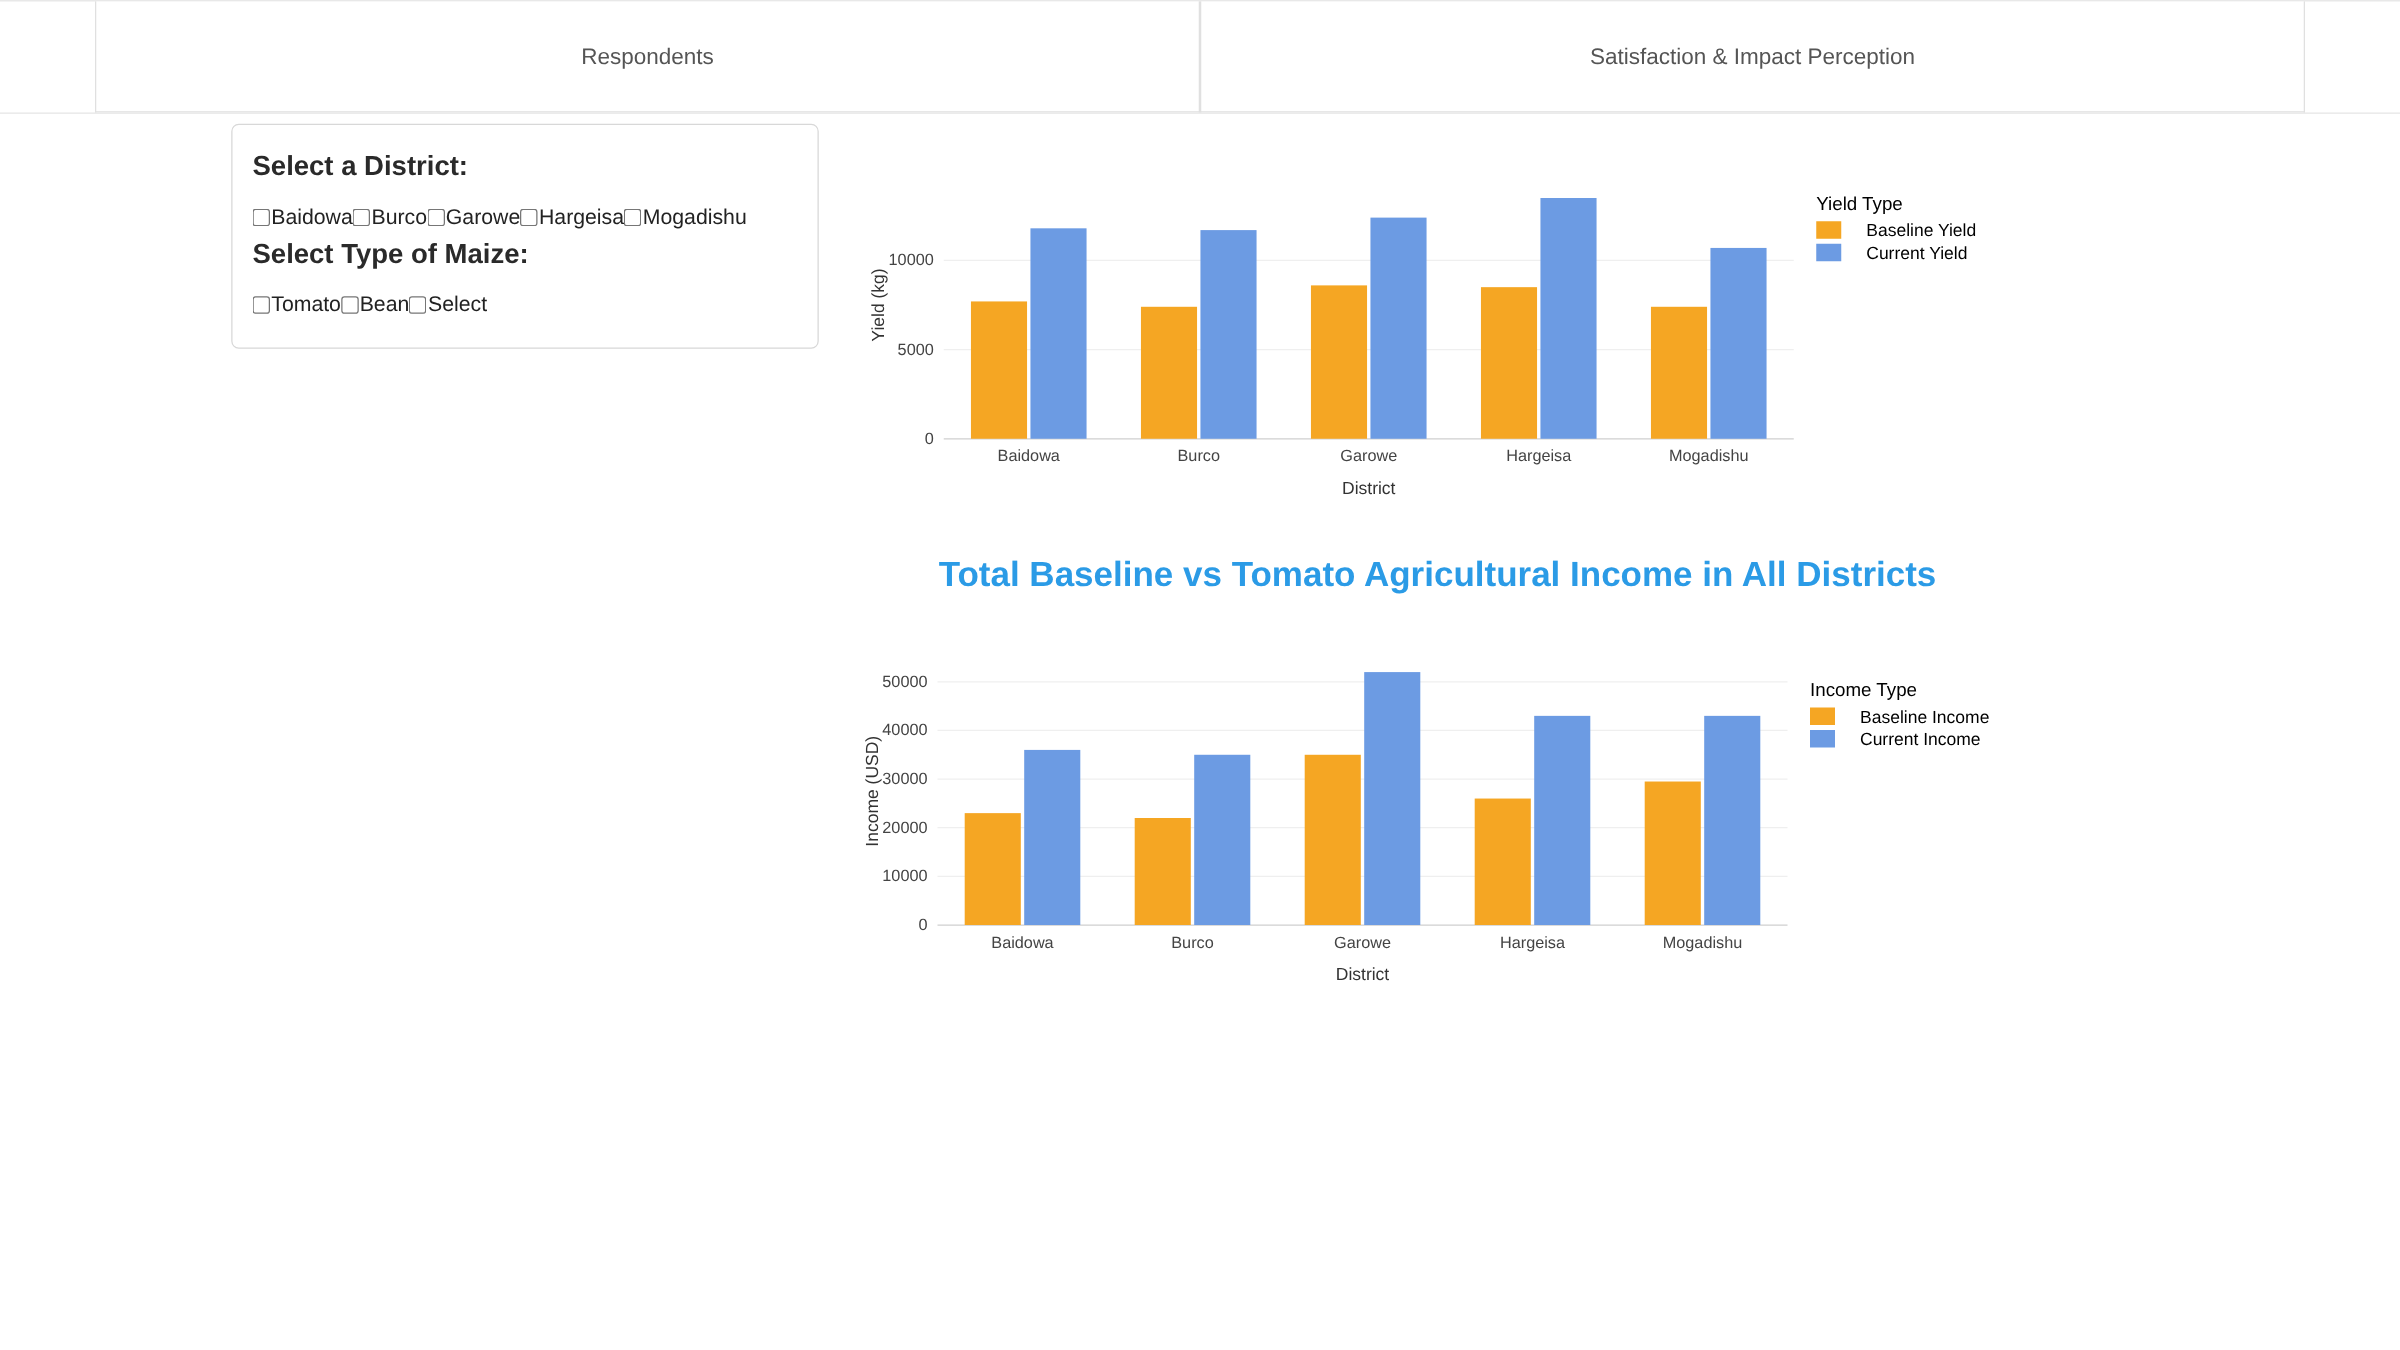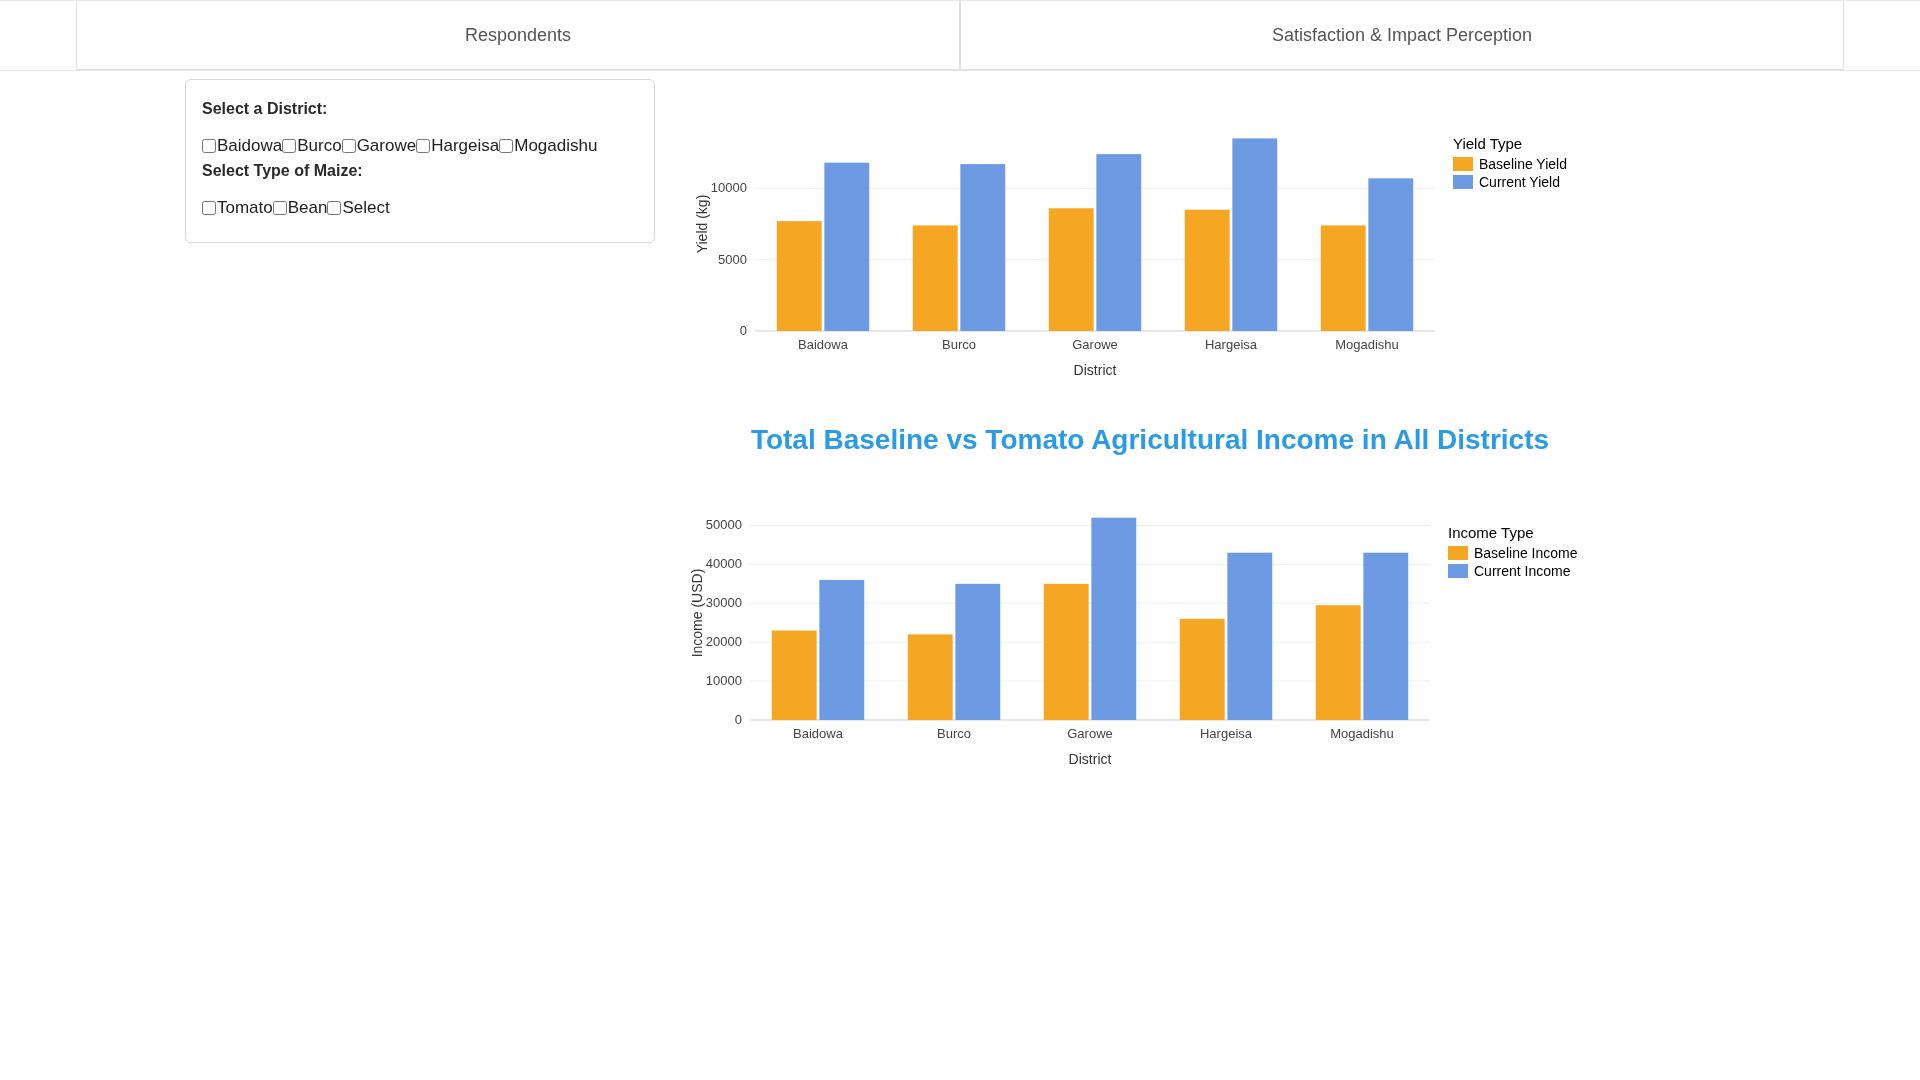--- a/index.html
+++ b/index.html
@@ -14,21 +14,21 @@
     width: 1920px;
     margin: 0 auto;
     padding: 0 0 40px 0;
   }
   
   .tabs {
     display: flex;
     border-top: 1px solid #e0e0e0;
     border-bottom: 1px solid #e5e5e5;
     padding: 0 76px;
-    height: 71px;
+    height: 91px;
     align-items: stretch;
     text-align: right;
   }
   .tab {
     flex: 1 1 0;
     display: flex;
     align-items: center;
     justify-content: center;
     border: 1px solid #e0e0e0;
     border-top: none;
@@ -56,21 +56,21 @@
   }
   .filter-box {
     border: 1px solid #d8d8d8;
     border-radius: 6px;
     padding: 14px 16px 18px 16px;
     width: 470px;
     margin-top: 8px;
   }
   .filter-heading {
     font-weight: 700;
-    font-size: 16px;
+    font-size: 22px;
     color: #2a2a2a;
     margin: 6px 0 18px 0;
   }
   .check-row {
     display: flex;
     flex-wrap: wrap;
     gap: 0;
     font-size: 17px;
     color: #222;
     margin-bottom: 6px;
@@ -112,21 +112,21 @@
     font-size: 14px;
     color: #000000;
   }
   .legend-title {
     font-size: 15px;
     margin-bottom: 4px;
   }
   .legend-item {
     display: flex;
     align-items: center;
-    gap: 6px;
+    gap: 20px;
     margin-top: 2px;
   }
   .legend-swatch {
     width: 20px; height: 14px;
     display: inline-block;
   }
   svg text.ax {
     font-size: 13px;
     fill: #444;
     font-family: "Segoe UI", Arial, sans-serif;

